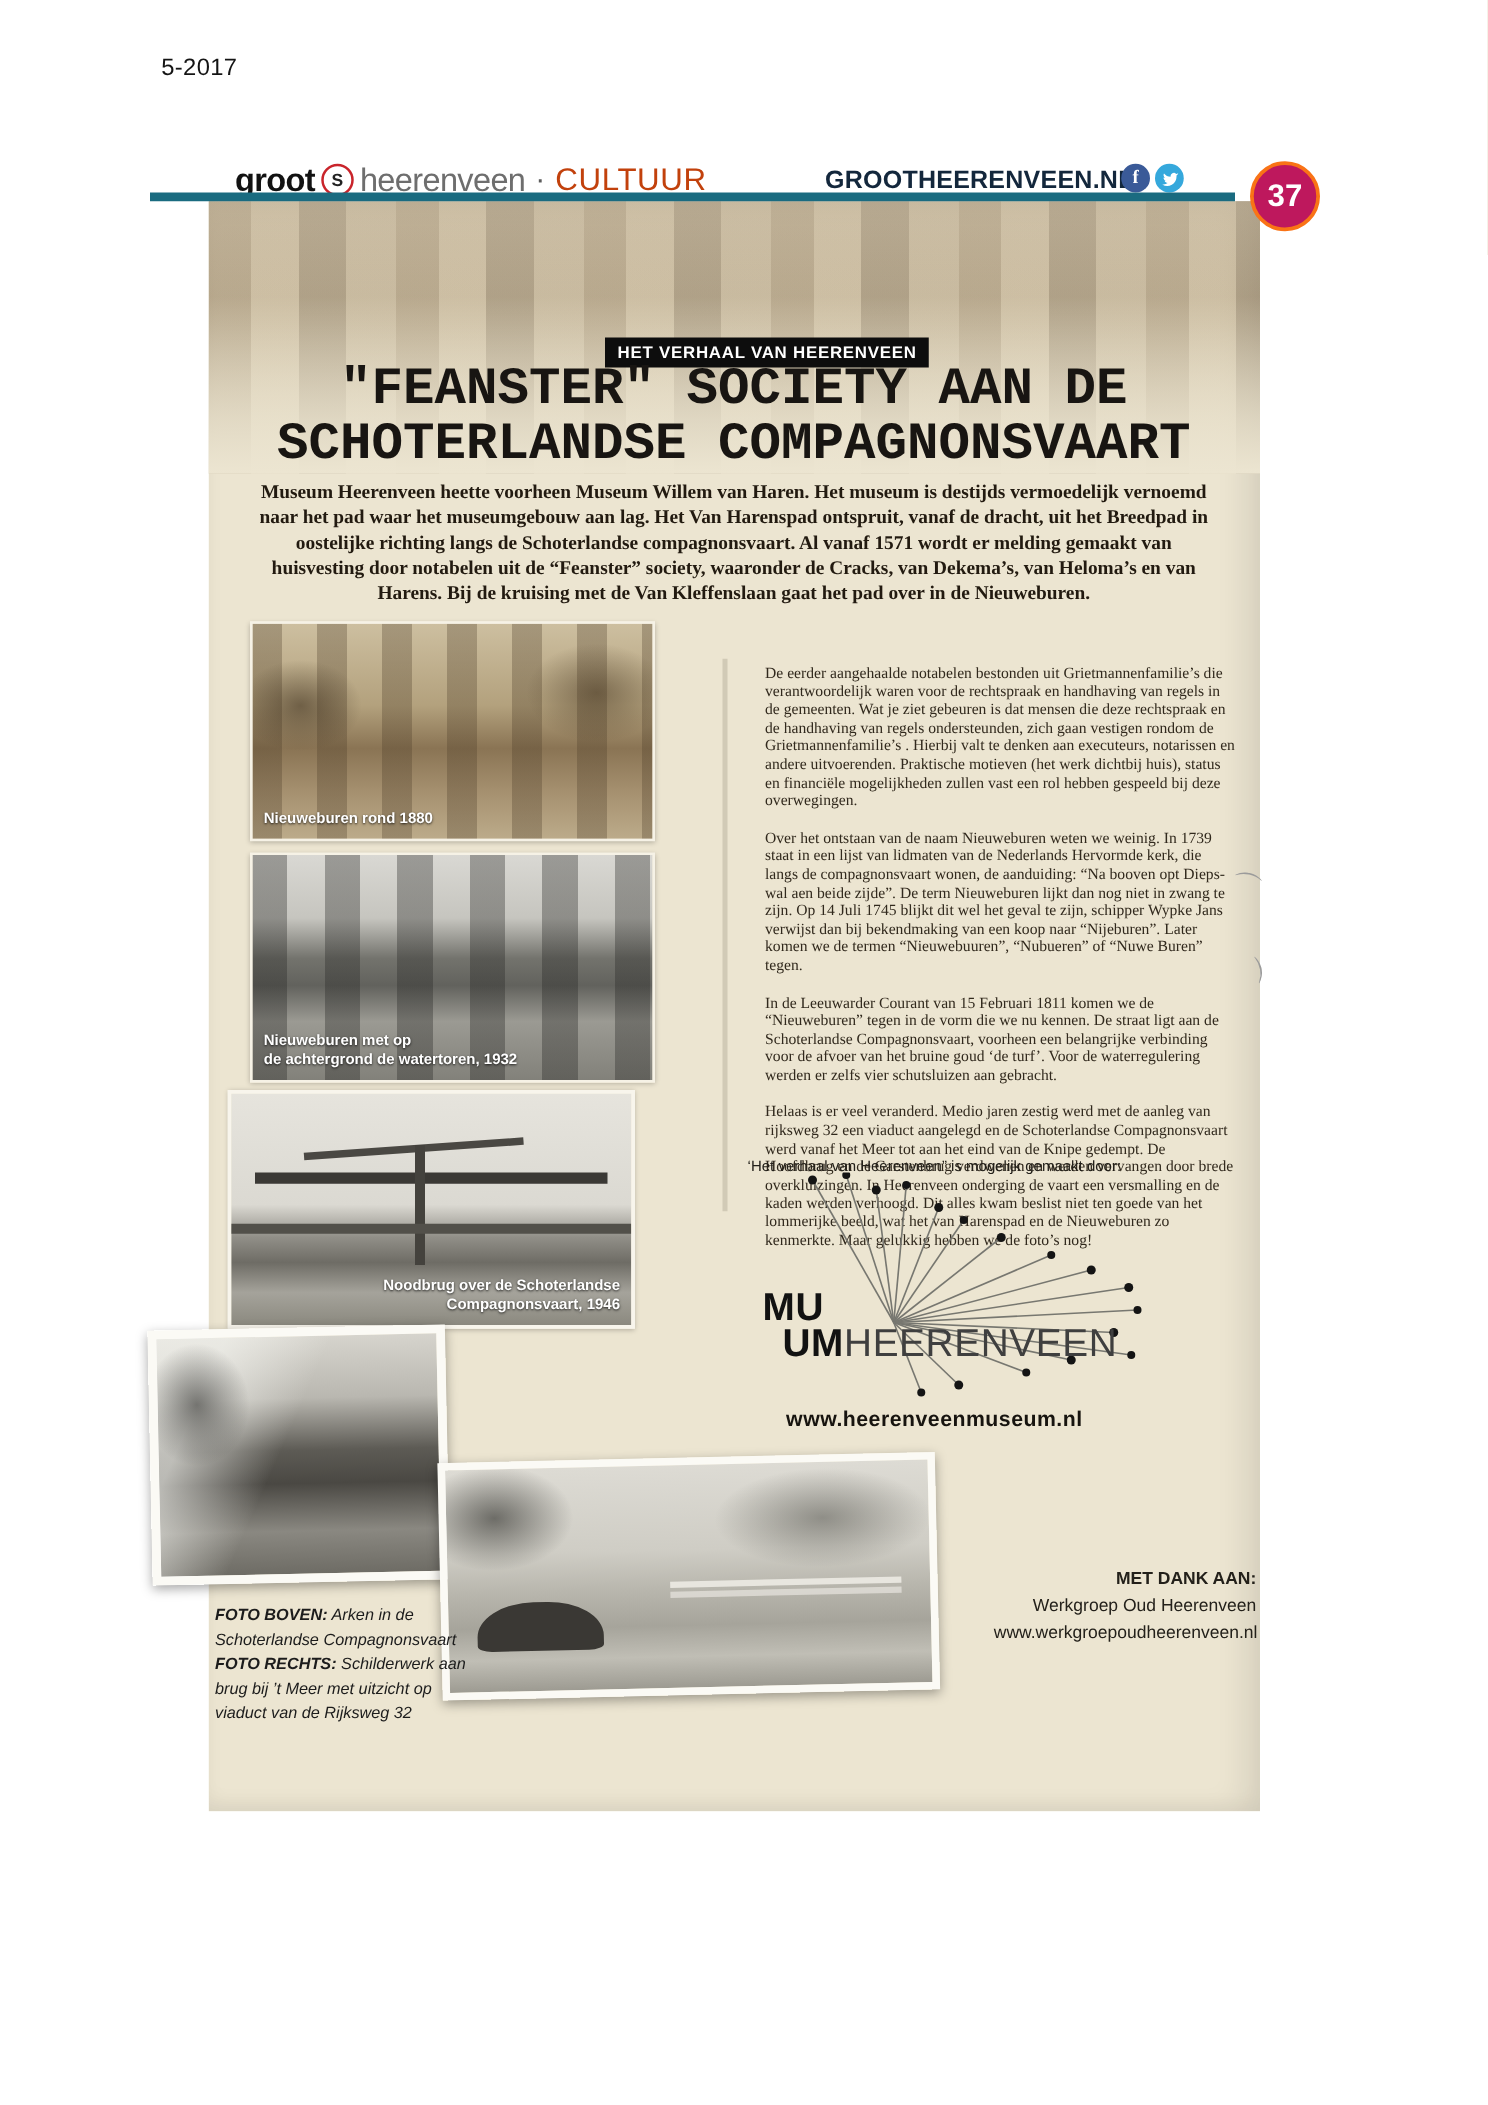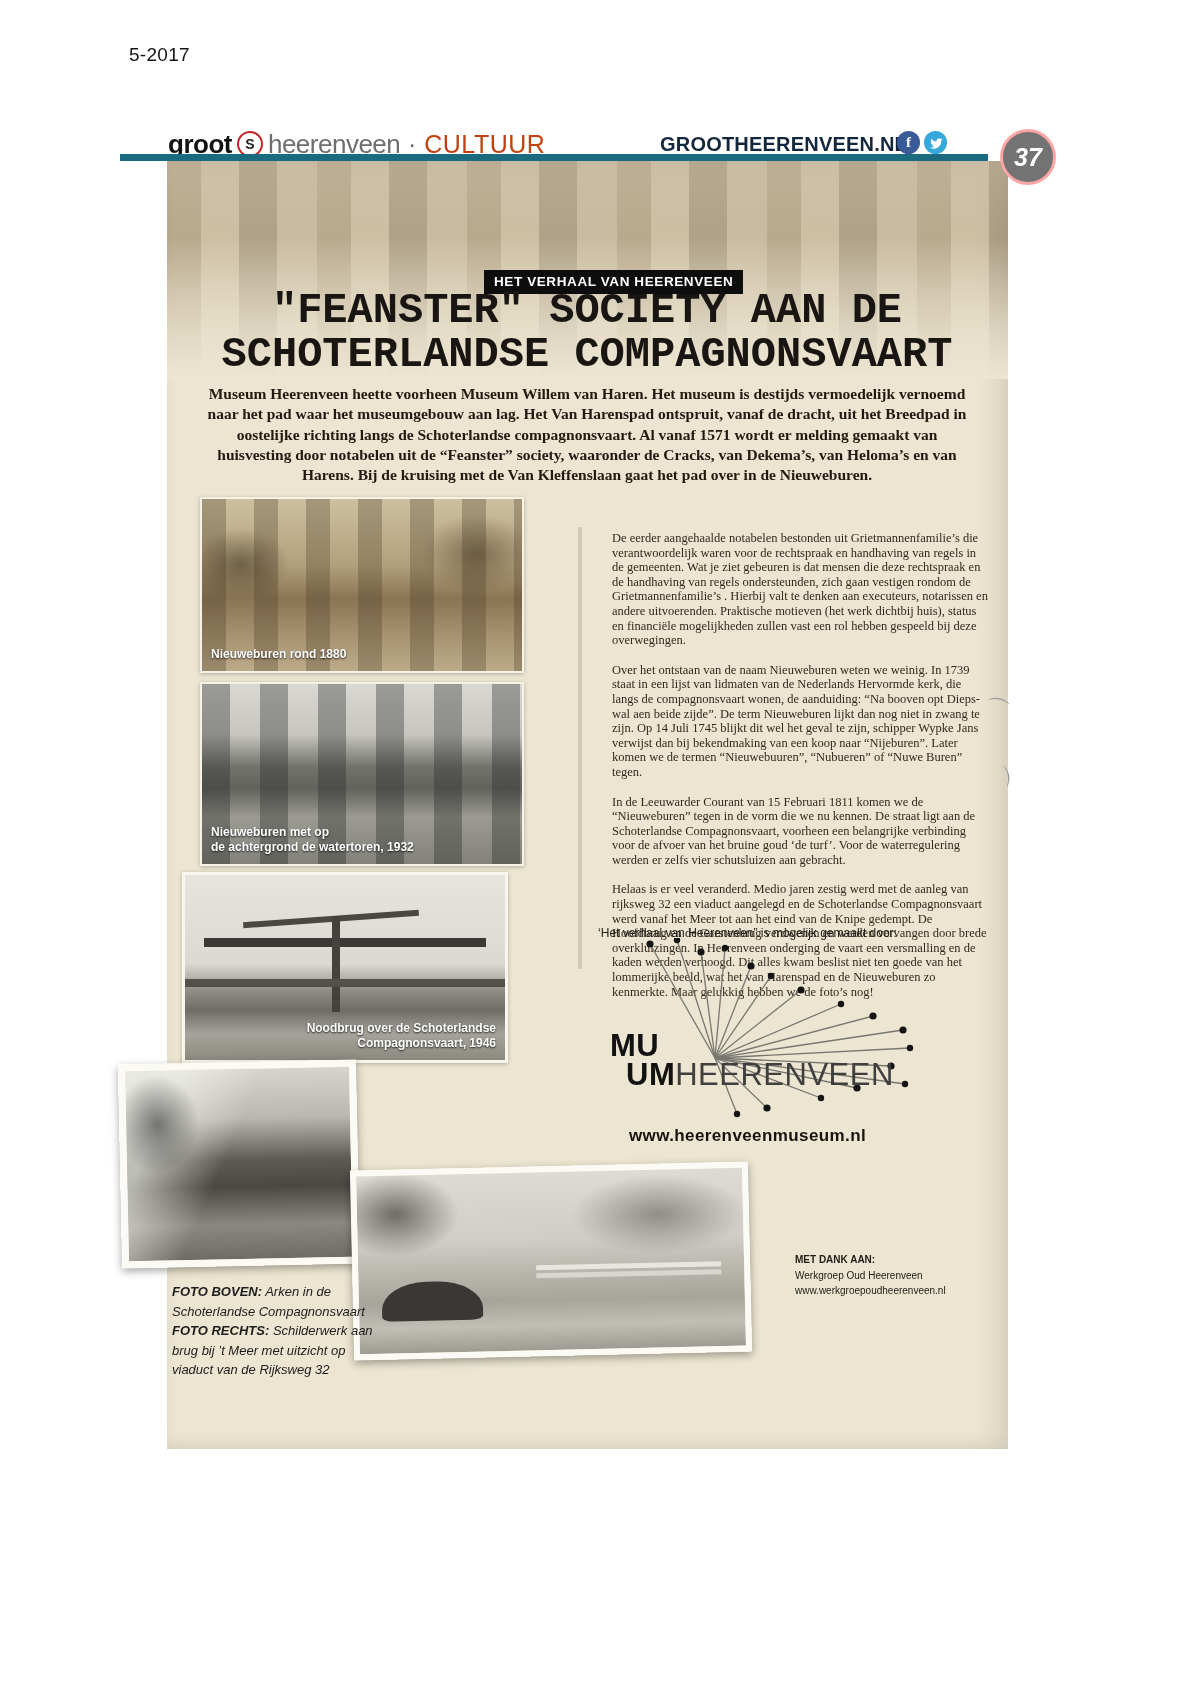--- a/index.html
+++ b/index.html
@@ -7,34 +7,34 @@
     width:1190px;height:1684px;position:relative;background:#ffffff;
     font-family:"Liberation Sans",sans-serif;overflow:hidden;
   }
   .abs{position:absolute;}
 
   
   .doc-label{left:129px;top:44px;font-size:19px;color:#141414;letter-spacing:.3px;}
 
   
   .brand{left:168px;top:129px;height:30px;display:flex;align-items:center;gap:4px;white-space:nowrap;}
-  .brand .groot{font-size:26px;font-weight:700;color:#121212;letter-spacing:-.5px;}
+  .brand .groot{font-size:26px;font-weight:700;color:#121212;letter-spacing:-.5px;margin-left:20px;}
   .brand .s-circle{width:22px;height:22px;border:2.5px solid #c9242b;border-radius:50%;
     display:flex;align-items:center;justify-content:center;font-size:14px;font-weight:700;color:#222;margin:0 1px;}
   .brand .hv{font-size:26px;color:#6e6e6e;letter-spacing:-.5px;}
   .brand .dot{font-size:24px;color:#5c5c5c;margin:0 4px;}
   .brand .section{font-size:25px;color:#c2410c;letter-spacing:.5px;}
   .site{left:660px;top:133px;font-size:20px;font-weight:700;color:#13273c;letter-spacing:.2px;}
   .soc{width:23px;height:23px;border-radius:50%;display:flex;align-items:center;justify-content:center;}
   .fb{left:897px;top:131px;background:#3a5a98;color:#fff;font-weight:700;font-size:15px;font-family:"Liberation Serif",serif;}
   .tw{left:924px;top:131px;background:#35a8dc;}
   .rule{left:120px;top:154px;width:868px;height:7px;background:#1a6b80;}
-  .badge{left:1000px;top:129px;width:50px;height:50px;border-radius:50%;background:#737373;
-    border:3px solid #fca5a5;display:flex;align-items:center;justify-content:center;
-    color:#fff;font-weight:700;font-size:25px;font-style:italic;}
+  .badge{left:1000px;top:129px;width:50px;height:50px;border-radius:50%;background:#be185d;
+    border:3px solid #f97316;display:flex;align-items:center;justify-content:center;
+    color:#fff;font-weight:700;font-size:25px;}
 
   
   .page{left:167px;top:161px;width:841px;height:1288px;background:#ece5d1;
     box-shadow:inset -14px 0 22px rgba(0,0,0,.08), inset 0 -6px 14px rgba(0,0,0,.04);}
   .hero{left:167px;top:161px;width:841px;height:218px;
     background:
       repeating-linear-gradient(90deg, rgba(112,88,56,.30) 0 34px, rgba(158,132,94,.16) 34px 72px, rgba(92,72,46,.33) 72px 110px, rgba(140,116,82,.18) 110px 150px),
       linear-gradient(180deg, rgba(150,124,88,.38) 0%, rgba(163,140,102,.30) 45%, rgba(180,160,122,.18) 70%, rgba(236,229,209,0) 100%);}
   .hero-fade{left:167px;top:161px;width:841px;height:218px;
     background:linear-gradient(180deg, rgba(236,229,209,.25) 0%, rgba(236,229,209,.05) 35%, rgba(236,229,209,.75) 80%, #ece5d1 100%);}
@@ -100,21 +100,21 @@
       radial-gradient(ellipse 90px 60px at 10% 22%, rgba(40,40,36,.6), rgba(0,0,0,0) 70%),
       radial-gradient(ellipse 120px 55px at 78% 25%, rgba(60,60,54,.45), rgba(0,0,0,0) 72%),
       linear-gradient(180deg,#dddbd4 0%,#cfcdc5 38%,#b9b7ae 55%,#a6a49b 72%,#c0beb5 86%,#9d9b92 100%);}
   .ph5 .car{position:absolute;left:6%;bottom:18%;width:26%;height:22%;background:#3a3834;border-radius:45% 45% 12% 12%/70% 70% 12% 12%;}
   .ph5 .rail{position:absolute;left:46%;top:52%;width:48%;height:5px;background:#e8e6df;box-shadow:0 8px 0 rgba(232,230,223,.7);}
 
   
   .bcap{left:172px;top:1282px;width:210px;font-style:italic;
     font-size:13px;line-height:1.5;color:#1c1c1c;}
   .bcap b{font-style:italic;}
-  .credits{left:795px;top:1252px;width:210px;font-size:10px;line-height:1.55;color:#23201a;}
+  .credits{left:795px;top:1252px;width:210px;font-size:14px;line-height:1.55;color:#23201a;text-align:right;}
   .credits .t{font-weight:700;}
 
   .curl{color:#9b9b9b;}
 </style>
 </head>
 <body>
 
 <div class="abs doc-label">5-2017</div>
 
 <div class="abs page"></div>

